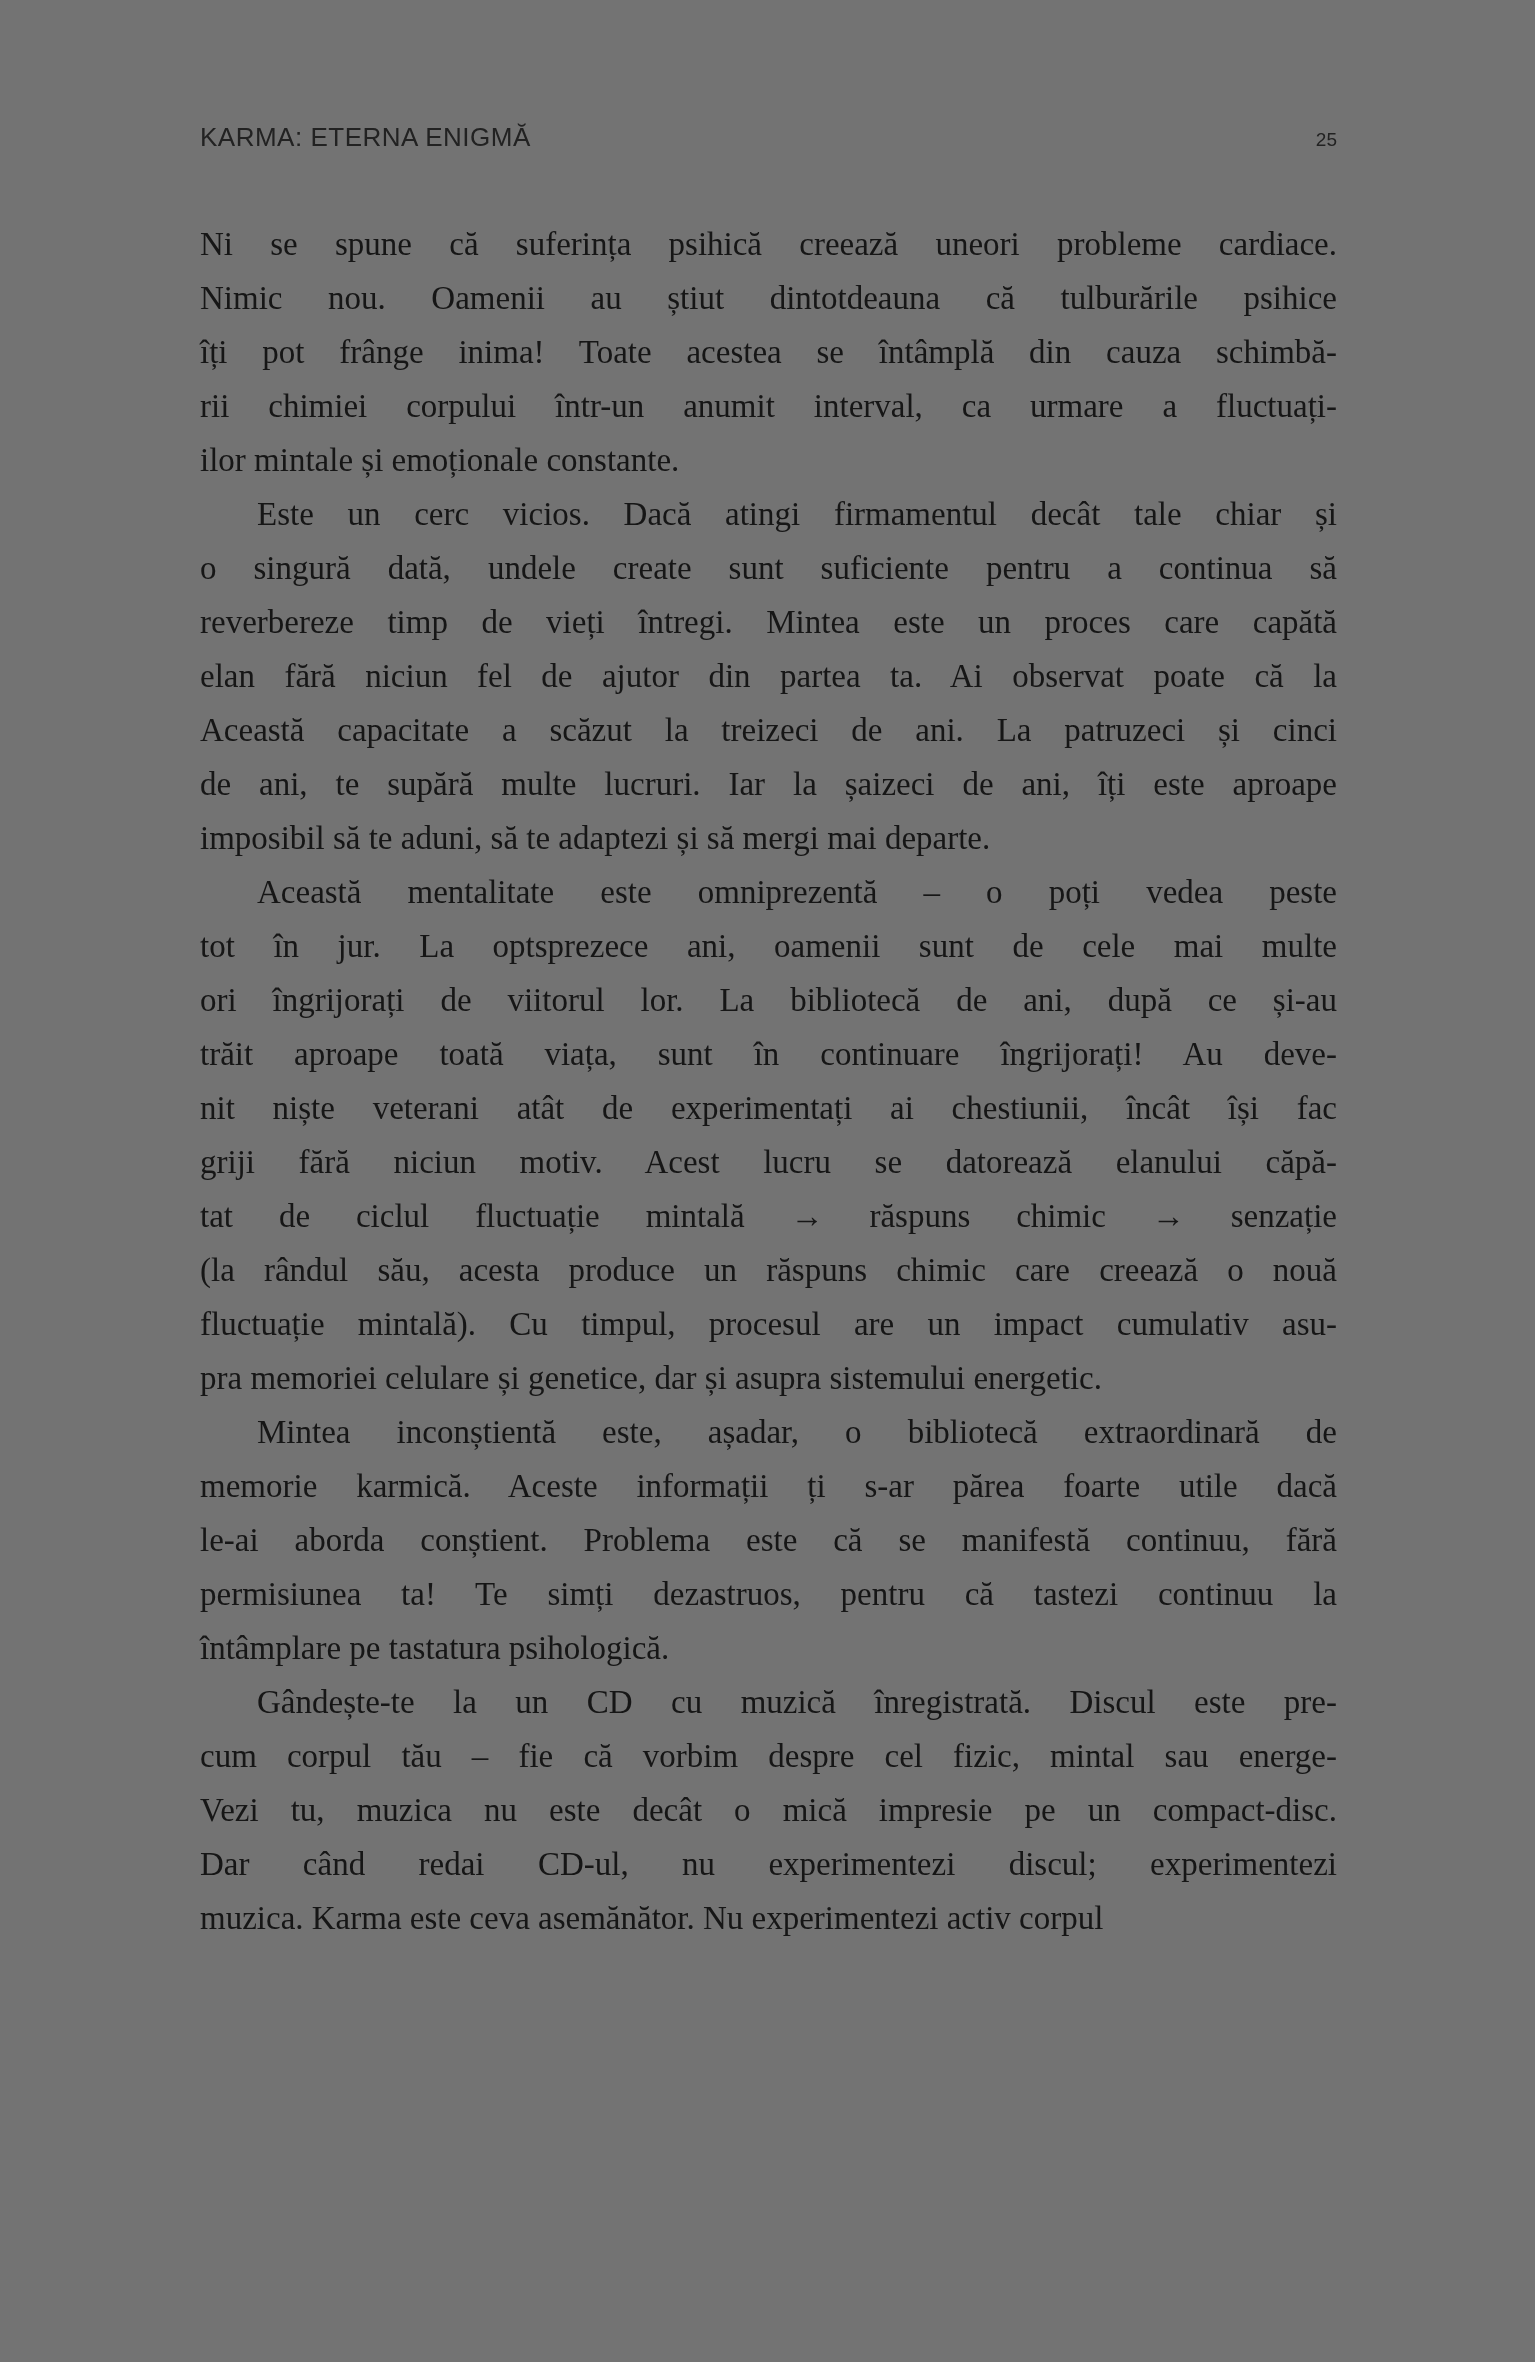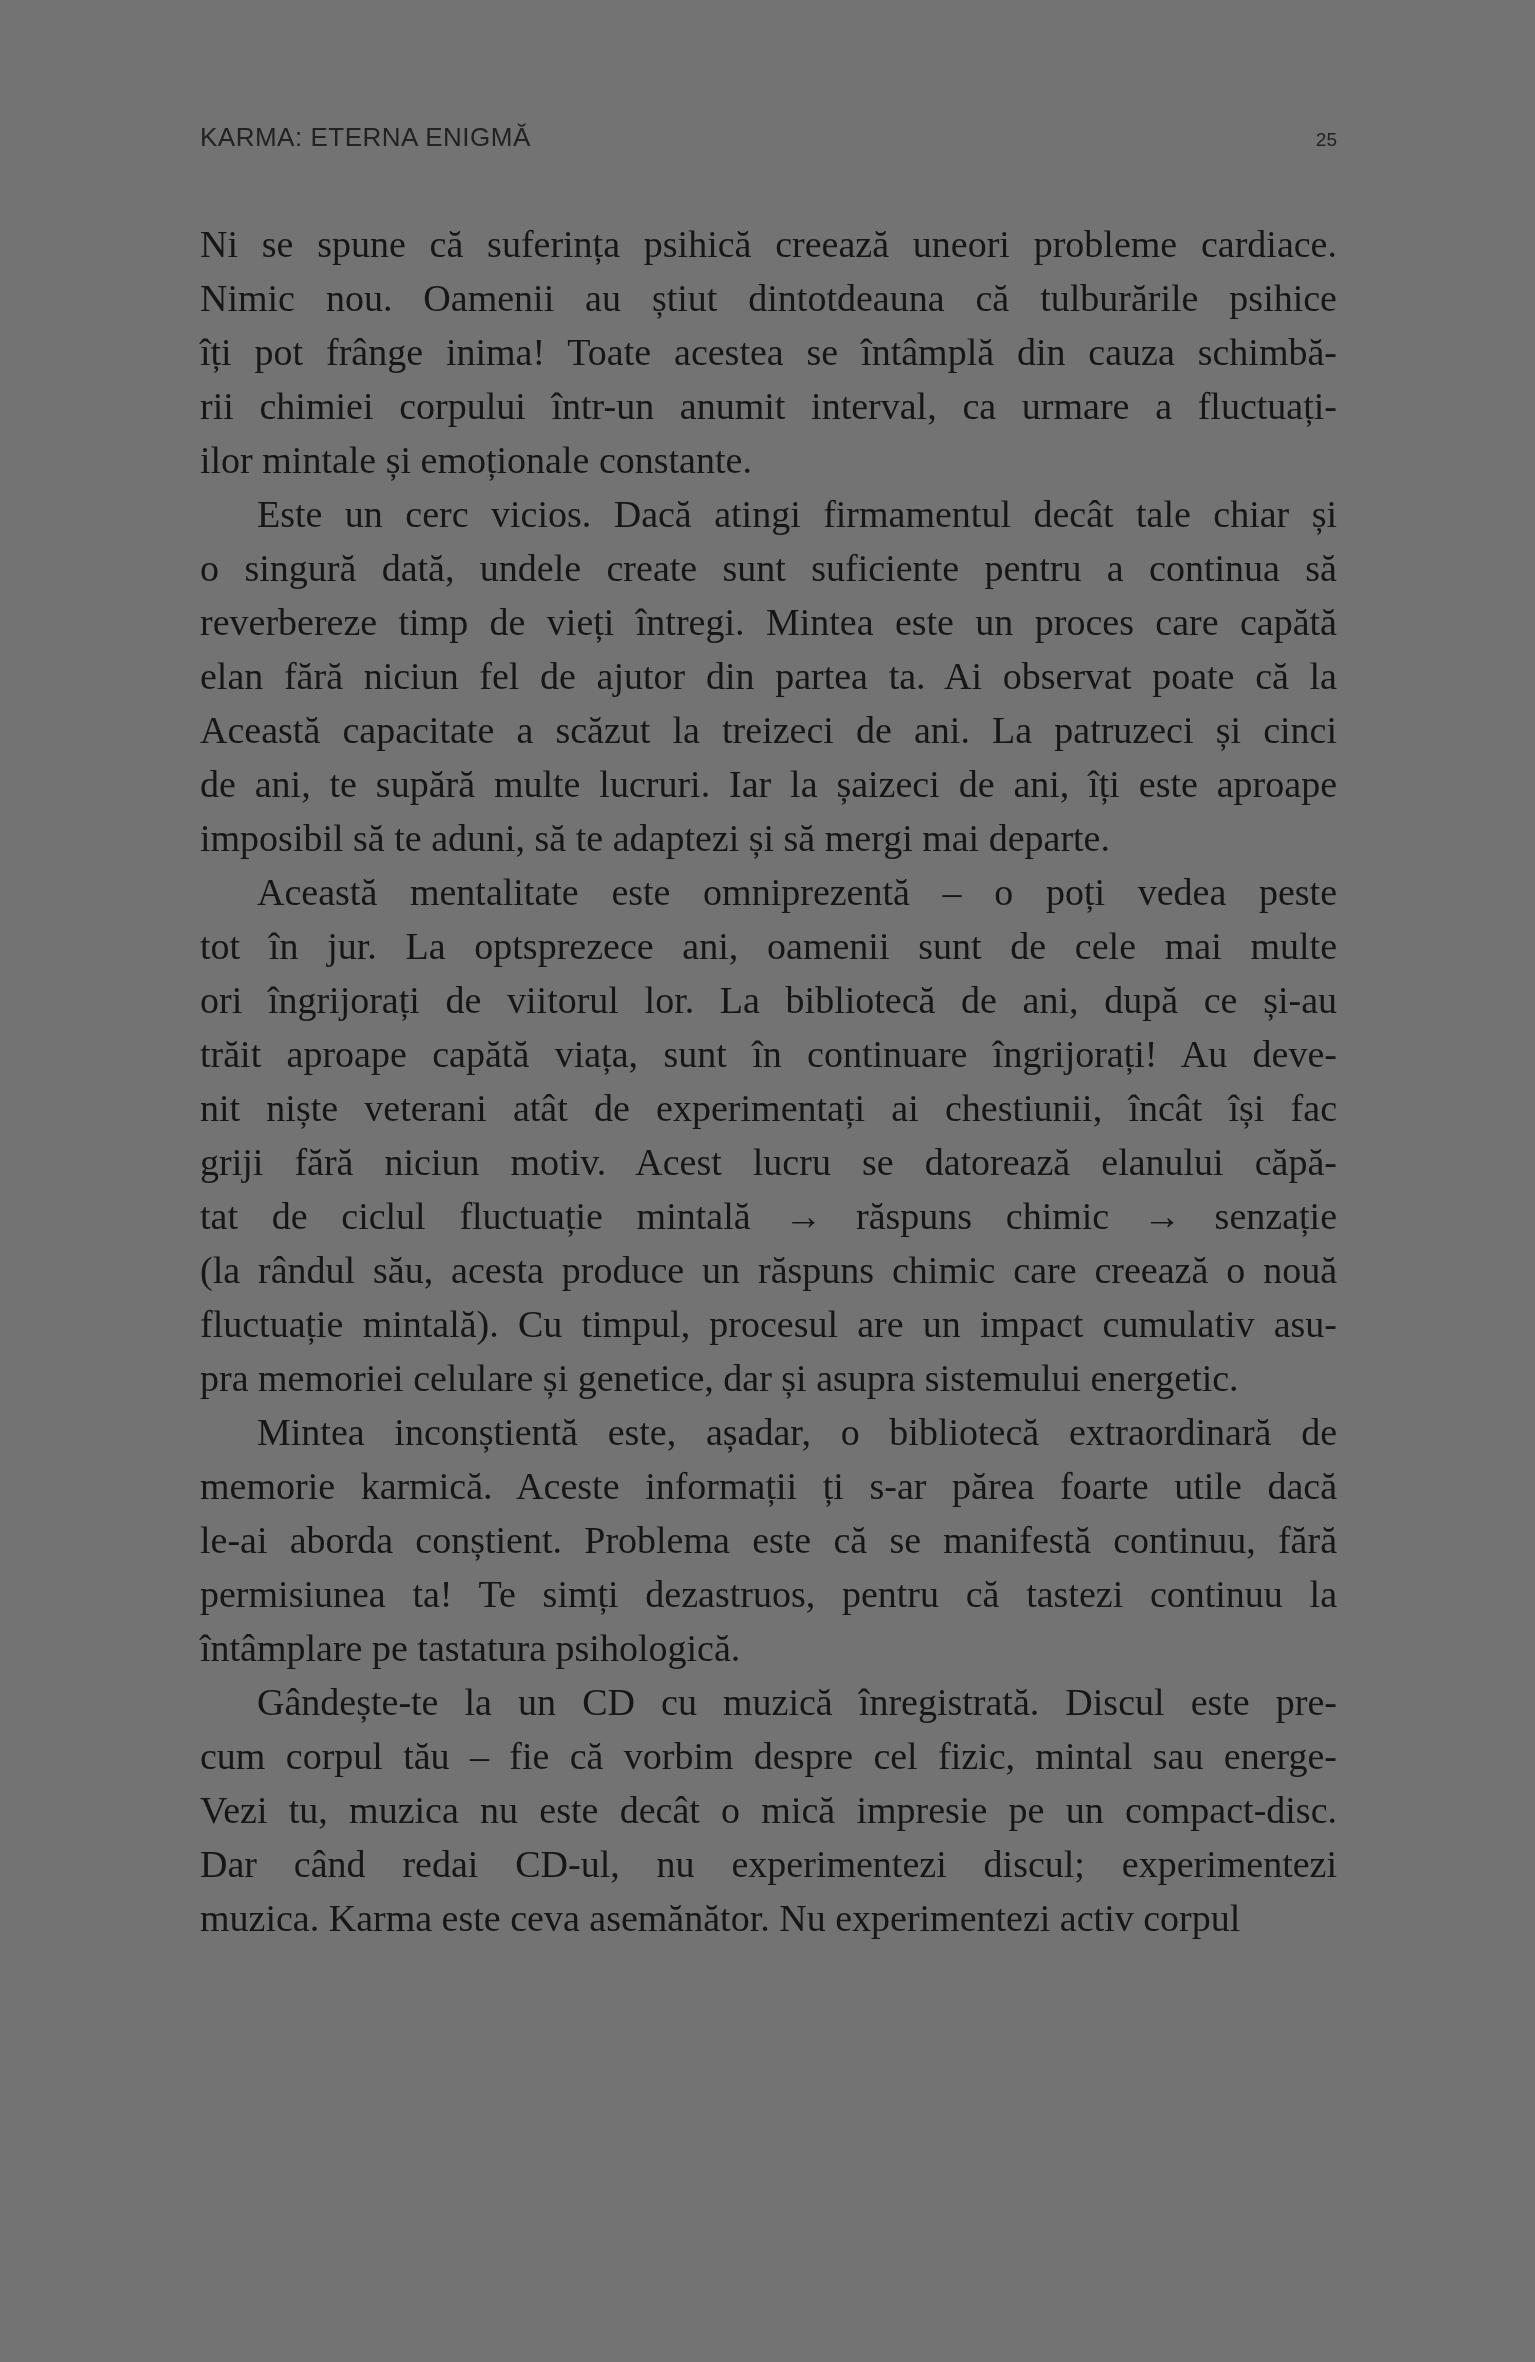--- a/index.html
+++ b/index.html
@@ -26,21 +26,21 @@
     letter-spacing: 0.5px;
     color: #222222;
   }
   .running-head .page-number {
     font-size: 19px;
     letter-spacing: 0;
   }
   .body-text {
     margin-top: 64px;
     font-family: "Liberation Serif", "DejaVu Serif", serif;
-    font-size: 38px;
+    font-size: 33px;
     line-height: 54px;
     color: #161616;
   }
   .paragraph {
     margin: 0;
   }
   .line {
     text-align: justify;
     text-align-last: justify;
     white-space: normal;
@@ -74,21 +74,21 @@
         <div class="line">reverbereze timp de vieți întregi. Mintea este un proces care capătă</div>
         <div class="line">elan fără niciun fel de ajutor din partea ta. Ai observat poate că la</div>
         <div class="line">Această capacitate a scăzut la treizeci de ani. La patruzeci și cinci</div>
         <div class="line">de ani, te supără multe lucruri. Iar la șaizeci de ani, îți este aproape</div>
         <div class="line last">imposibil să te aduni, să te adaptezi și să mergi mai departe.</div>
       </div>
       <div class="paragraph">
         <div class="line indent">Această mentalitate este omniprezentă – o poți vedea peste</div>
         <div class="line">tot în jur. La optsprezece ani, oamenii sunt de cele mai multe</div>
         <div class="line">ori îngrijorați de viitorul lor. La bibliotecă de ani, după ce și-au</div>
-        <div class="line">trăit aproape capătă viața, sunt în continuare îngrijorați! Au deve-</div>
+        <div class="line">trăit aproape toată viața, sunt în continuare îngrijorați! Au deve-</div>
         <div class="line">nit niște veterani atât de experimentați ai chestiunii, încât își fac</div>
         <div class="line">griji fără niciun motiv. Acest lucru se datorează elanului căpă-</div>
         <div class="line">tat de ciclul fluctuație mintală → răspuns chimic → senzație</div>
         <div class="line">(la rândul său, acesta produce un răspuns chimic care creează o nouă</div>
         <div class="line">fluctuație mintală). Cu timpul, procesul are un impact cumulativ asu-</div>
         <div class="line last">pra memoriei celulare și genetice, dar și asupra sistemului energetic.</div>
       </div>
       <div class="paragraph">
         <div class="line indent">Mintea inconștientă este, așadar, o bibliotecă extraordinară de</div>
         <div class="line">memorie karmică. Aceste informații ți s-ar părea foarte utile dacă</div>

